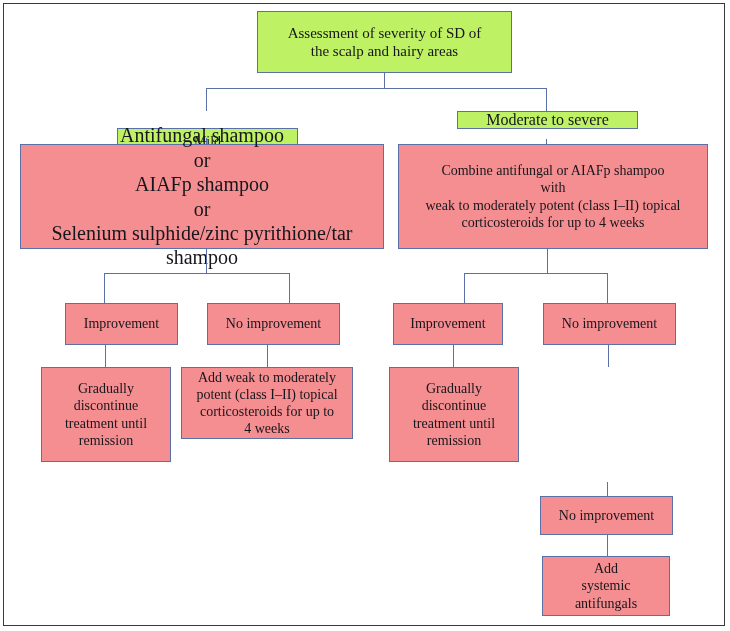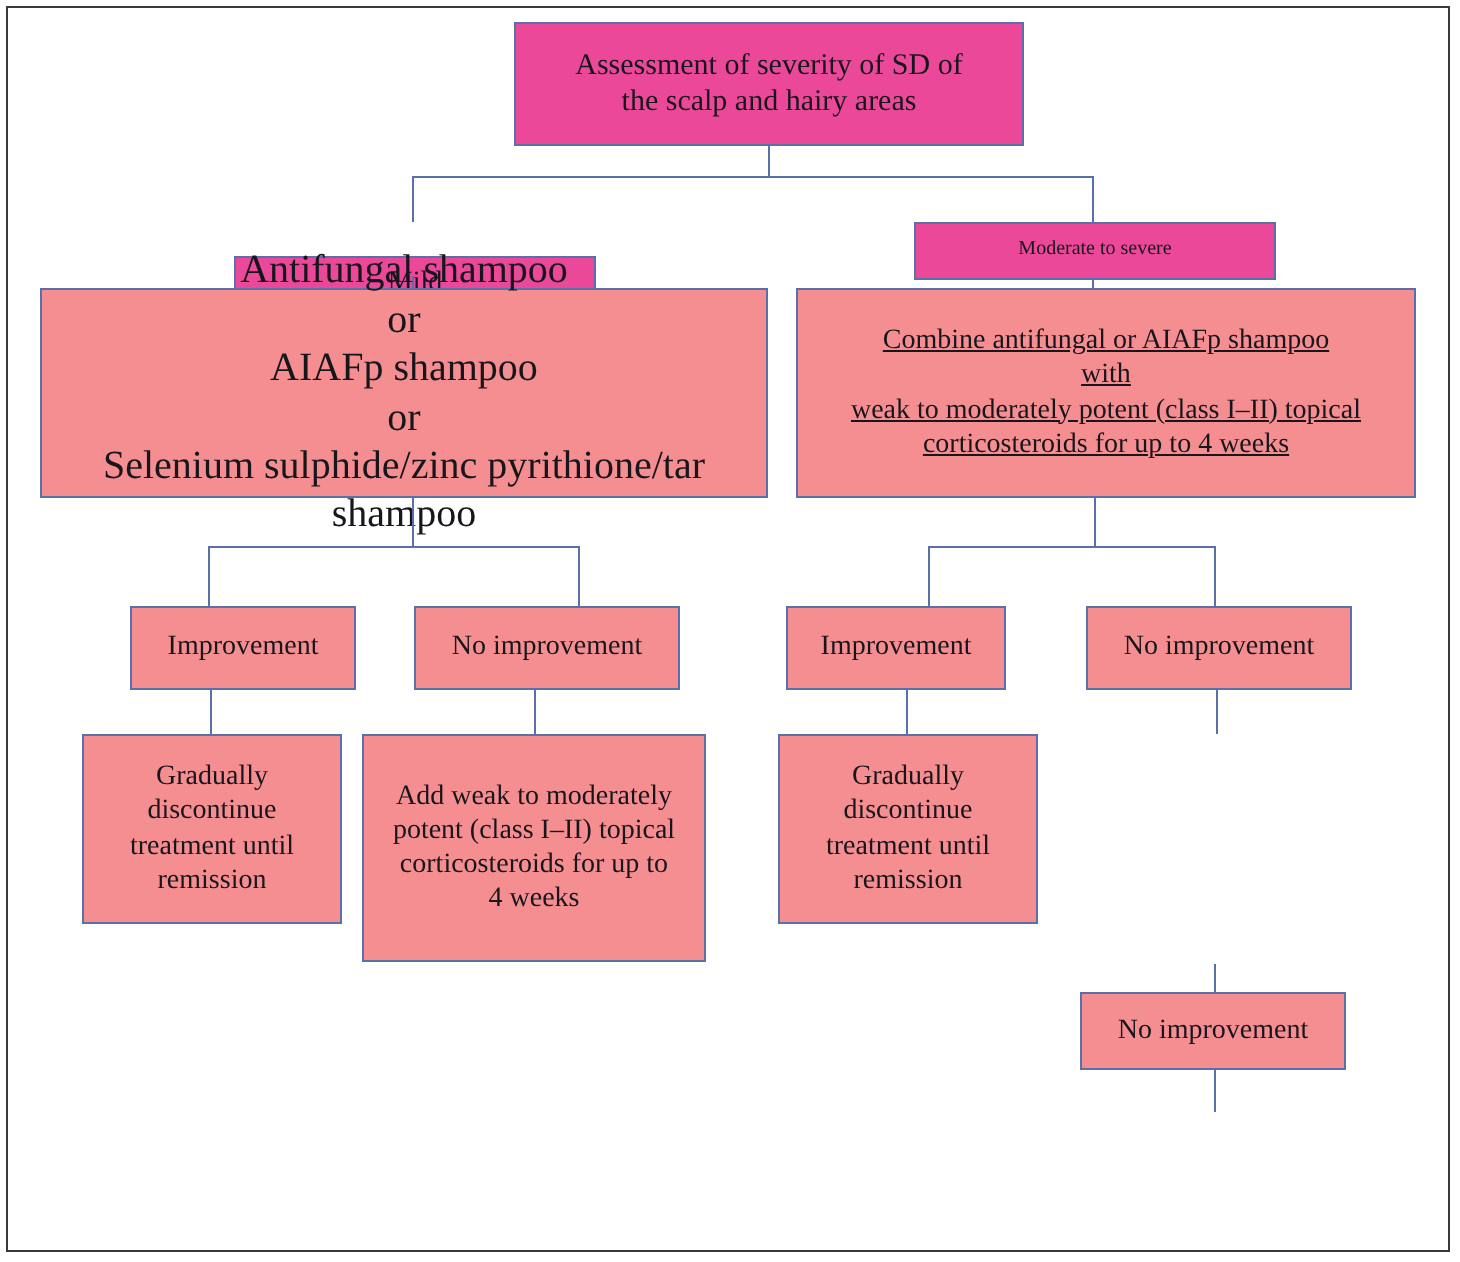--- a/index.html
+++ b/index.html
@@ -28,21 +28,21 @@
     border:1.5px solid #5b6fa8;
     display:flex;
     align-items:center;
     justify-content:center;
     text-align:center;
     line-height:1.22;
     padding:2px 4px;
     color:#17161c;
   }
   .node span{display:block;width:100%;}
-  .purple{background:#ec4899;}
+  .purple{background:#bef264;}
   .pink{background:#f58e91;}
   .conn{
     position:absolute;
     background:#5b6fa8;
   }
   .vline{width:1px;}
   .hline{height:1px;}
 </style>
 </head>
 <body>
@@ -58,32 +58,32 @@
   <div class="conn vline" style="left:384px; top:73px; width:1px; height:16px;"></div>
 
   <div class="conn hline" style="left:206px; top:88px; width:341px; height:1px;"></div>
   <div class="conn vline" style="left:206px; top:88px; width:1px; height:23px;"></div>
   <div class="conn vline" style="left:546px; top:88px; width:1px; height:23px;"></div>
 
   <div class="node purple" style="left:117px; top:111px; width:181px; height:28px; font-size:14px;margin-top:17px;">
     <span>Mild</span>
   </div>
 
-  <div class="node purple" style="left:457px; top:111px; width:181px; height:29px; font-size:10px;">
+  <div class="node purple" style="left:457px; top:111px; width:181px; height:18px; font-size:16px;">
     <span>Moderate to severe</span>
   </div>
 
   <div class="conn vline" style="left:206px; top:138px; width:1px; height:7px;"></div>
   <div class="conn vline" style="left:546px; top:139px; width:1px; height:6px;"></div>
 
   <div class="node pink" style="left:20px; top:144px; width:364px; height:105px; font-size:20px;">
     <span>Antifungal shampoo<br>or<br>AIAFp shampoo<br>or<br>Selenium sulphide/zinc pyrithione/tar shampoo</span>
   </div>
 
-  <div class="node pink" style="left:398px; top:144px; width:310px; height:105px; font-size:14px;text-decoration:underline;">
+  <div class="node pink" style="left:398px; top:144px; width:310px; height:105px; font-size:14px;">
     <span>Combine  antifungal or AIAFp shampoo<br>with<br>weak to moderately potent (class I–II)  topical<br>corticosteroids for up to  4 weeks</span>
   </div>
 
   <div class="conn vline" style="left:206px; top:249px; width:1px; height:25px;"></div>
   <div class="conn hline" style="left:104px; top:273px; width:186px; height:1px;"></div>
   <div class="conn vline" style="left:104px; top:273px; width:1px; height:30px;"></div>
   <div class="conn vline" style="left:289px; top:273px; width:1px; height:30px;"></div>
 
   <div class="conn vline" style="left:547px; top:249px; width:1px; height:25px;"></div>
   <div class="conn hline" style="left:464px; top:273px; width:144px; height:1px;"></div>
@@ -108,31 +108,34 @@
 
   <div class="conn vline" style="left:105px; top:345px; width:1px; height:22px;"></div>
   <div class="conn vline" style="left:267px; top:345px; width:1px; height:22px;"></div>
   <div class="conn vline" style="left:453px; top:345px; width:1px; height:22px;"></div>
   <div class="conn vline" style="left:608px; top:345px; width:1px; height:22px;"></div>
 
   <div class="node pink" style="left:41px; top:367px; width:130px; height:95px; font-size:14px;">
     <span>Gradually<br>discontinue<br>treatment until<br>remission</span>
   </div>
 
-  <div class="node pink" style="left:181px; top:367px; width:172px; height:114px; font-size:14px;">
+  <div class="node pink" style="left:181px; top:367px; width:172px; height:72px; font-size:14px;">
     <span>Add weak to moderately<br>potent (class I–II)  topical<br>corticosteroids for up to<br>4 weeks</span>
   </div>
 
   <div class="node pink" style="left:389px; top:367px; width:130px; height:95px; font-size:14px;">
     <span>Gradually<br>discontinue<br>treatment until<br>remission</span>
   </div>
 
 
   <div class="conn vline" style="left:607px; top:482px; width:1px; height:14px;"></div>
 
   <div class="node pink" style="left:540px; top:496px; width:133px; height:39px; font-size:14px;">
     <span>No improvement</span>
   </div>
 
   <div class="conn vline" style="left:607px; top:535px; width:1px; height:21px;"></div>
 
+  <div class="node pink" style="left:542px; top:556px; width:128px; height:60px; font-size:14px;">
+    <span>Add<br>systemic<br>antifungals</span>
+  </div>
 
 </div>
 
 </body></html>

